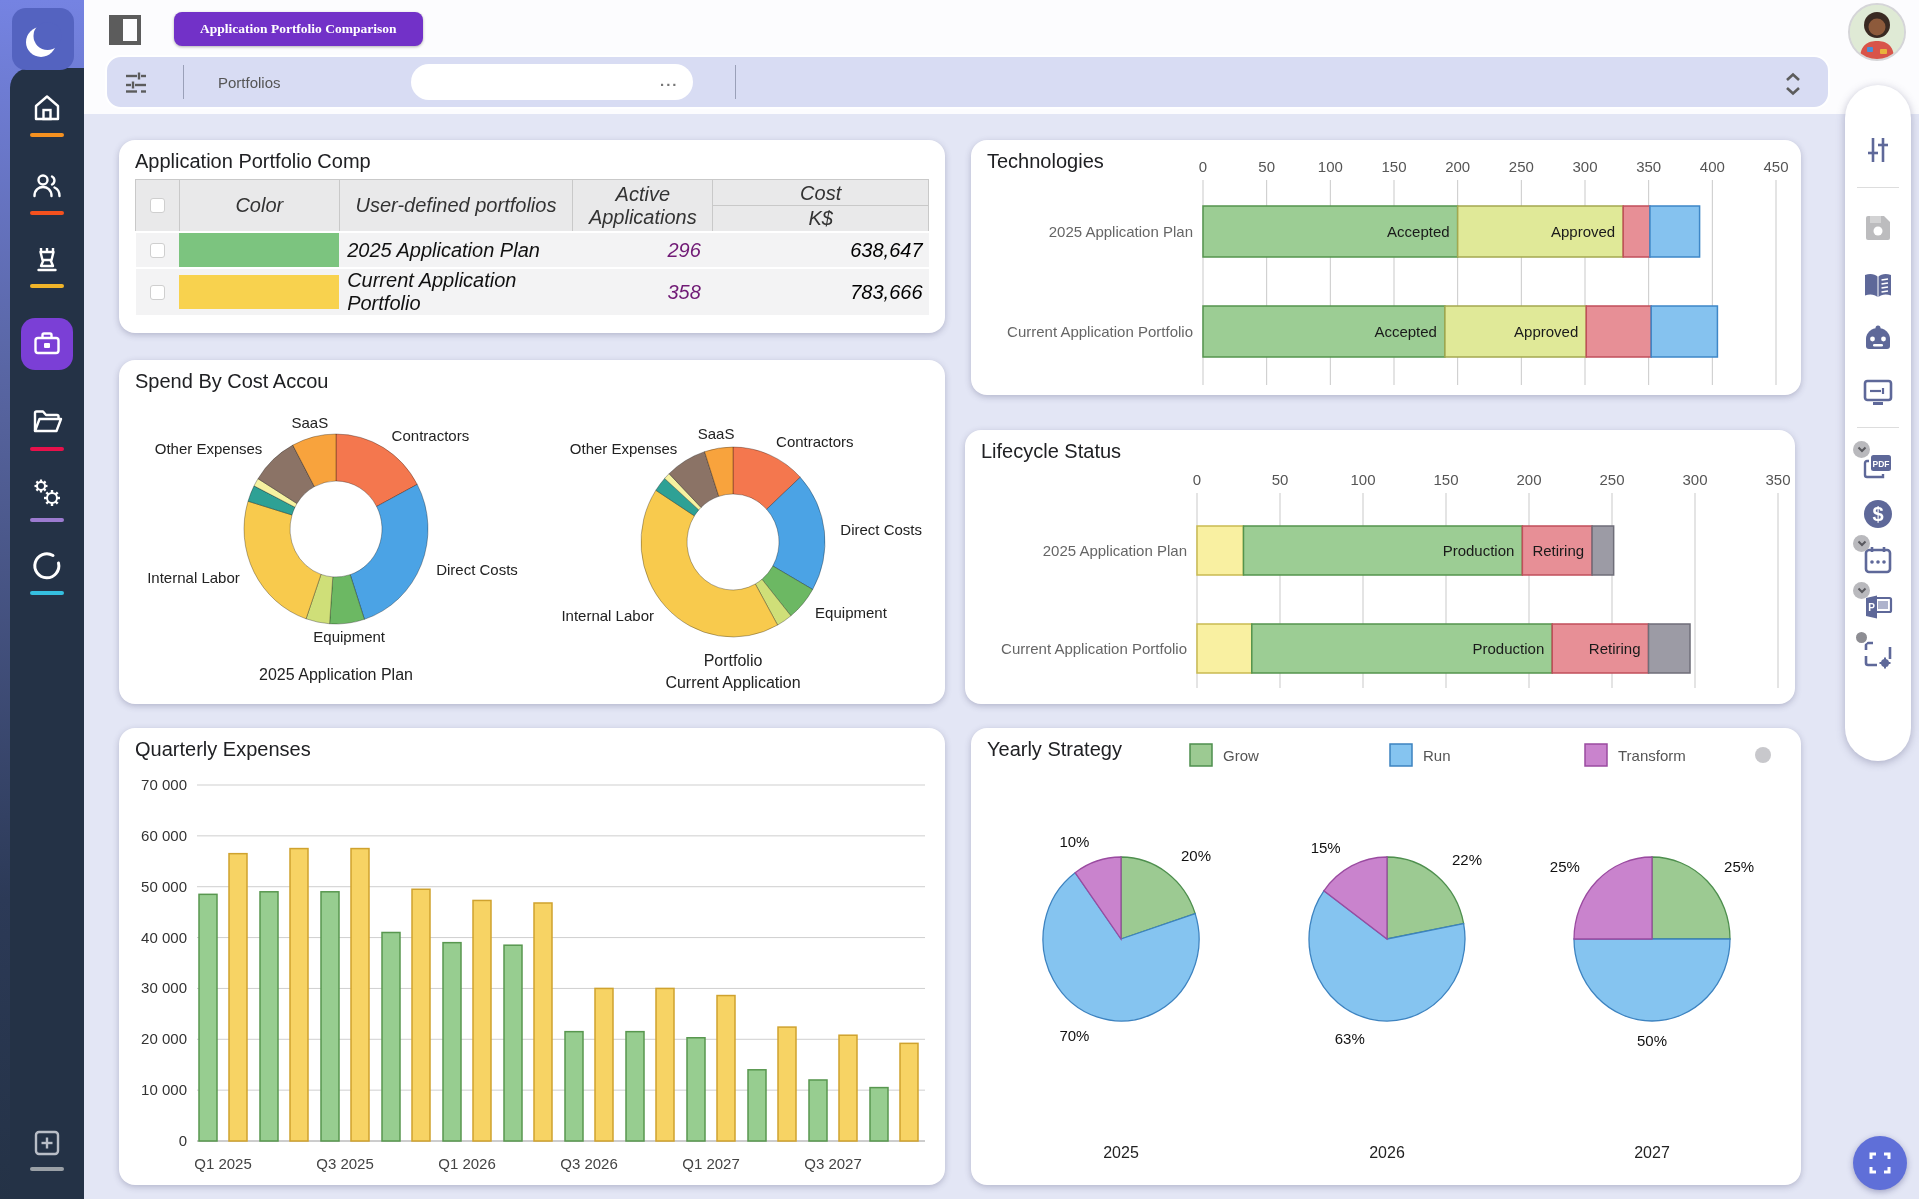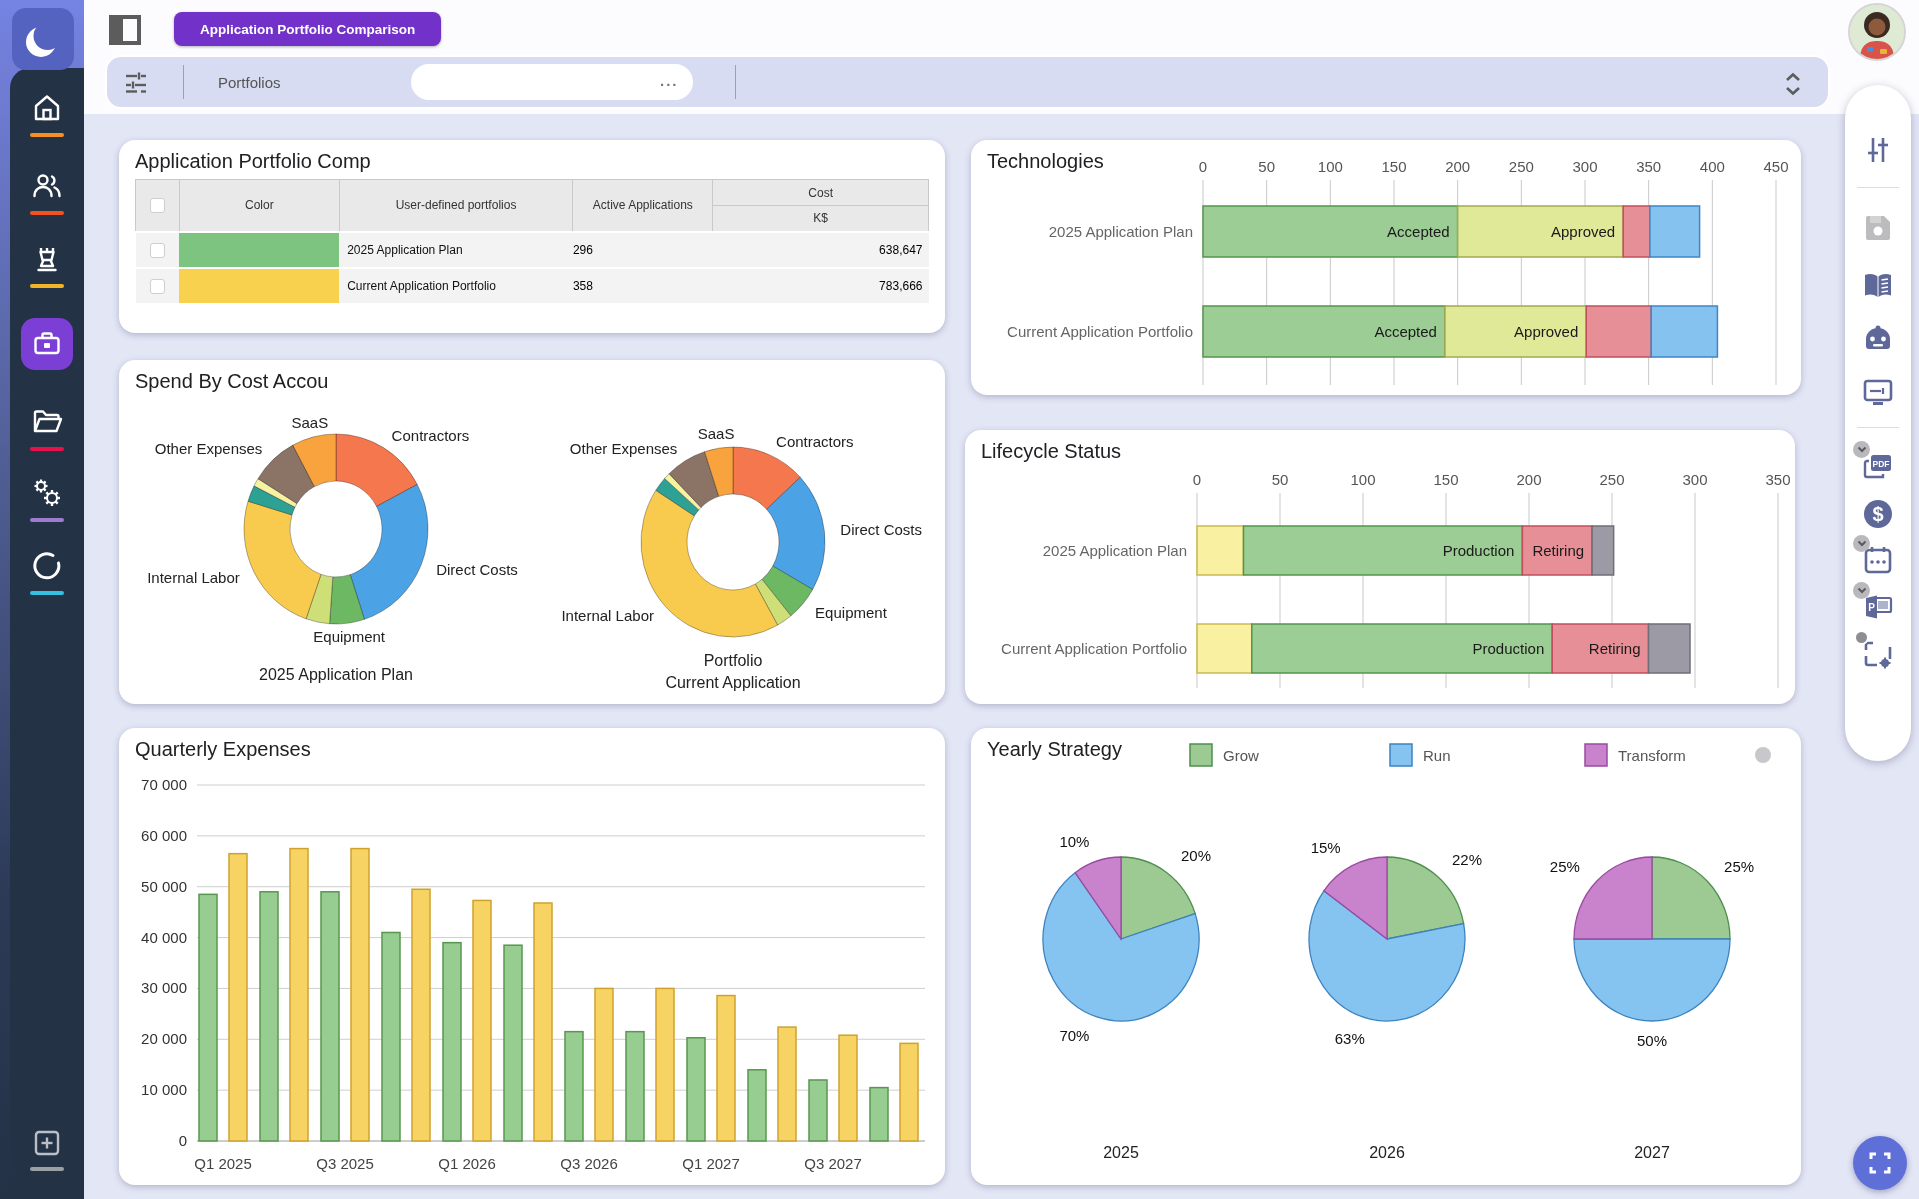--- a/index.html
+++ b/index.html
@@ -19,21 +19,21 @@
   .nav-item { position:absolute; left:10px; width:74px; text-align:center; cursor:pointer; }
   .nav-item svg { display:block; margin:0 auto; }
   .nav-accent { width:34px; height:4px; border-radius:2px; margin:9px auto 0; }
   .nav-tile { position:absolute; left:21px; width:52px; height:52px; border-radius:14px;
               background:#7b3fd6; display:flex; align-items:center; justify-content:center; cursor:pointer; }
 
   
   .panel-toggle { position:absolute; left:107px; top:12px; width:36px; height:36px; cursor:pointer; }
   .dash-btn { position:absolute; left:174px; top:12px; height:34px; padding:0 26px; border:none;
               border-radius:8px; background:#7231c8; color:#fff; font-size:13.5px; font-weight:bold;
-              font-family:Liberation Sans, sans-serif; cursor:pointer; box-shadow:0 1px 3px rgba(0,0,0,.3); }
+              font-family:Liberation Serif, serif; cursor:pointer; box-shadow:0 1px 3px rgba(0,0,0,.3); }
   .avatar { position:absolute; left:1848px; top:3px; width:58px; height:58px; border-radius:50%;
             border:2px solid #d5d5d8; overflow:hidden; background:#dfead5; cursor:pointer; }
 
   
   .filterbar { position:absolute; left:105px; top:55px; width:1725px; height:54px;
                background:#d8dcf3; border:2px solid #fff; border-radius:16px;
                display:flex; align-items:center;gap:20px; }
   .filterbar .fdiv { width:1px; height:34px; background:#9aa0b8; }
   .fb-label { font-size:15px; color:#555; margin:0 14px 0 14px; }
   .fb-input-wrap { position:relative; margin-left:96px; }
@@ -62,33 +62,33 @@
   .seglab{ font-size:15px; fill:#1a1a1a; }
   .ylab  { font-size:15px; fill:#333; }
   .xlab  { font-size:15px; fill:#444; }
   .capt  { font-size:16px; fill:#222; }
   .pct   { font-size:15px; fill:#111; }
   .dlab  { font-size:15px; fill:#222; }
   .leg   { font-size:15px; fill:#555; }
 
   
   .ptable { position:absolute; left:16px; top:39px; width:794px; border-collapse:collapse;
-            font-size:12px; color:#333; }
+            font-size:20px; color:#333;font-style:italic; }
   .ptable th { background:#e9e9ea; font-weight:normal; border:1px solid #c9c9c9; text-align:center;
                vertical-align:middle; line-height:1.15; }
   .ptable thead tr { height:52px; }
   .ptable tbody tr { height:34px; background:#f3f3f4; border-top:2px solid #fff; }
   .ptable .cost-th { padding:0; }
   .cost-top { border-bottom:1px solid #c9c9c9; height:26px; line-height:26px; }
   .cost-bot { height:25px; line-height:25px; }
   .cb { width:15px; height:15px; border:1.5px solid #cfcfcf; border-radius:3px; background:#fff;
         margin:0 auto; cursor:pointer; }
   .swatch { width:100%; height:34px; }
   td.name { padding-left:8px; color:#111; }
-  td.num  { text-align:left; padding-right:12px; color:#000000; }
+  td.num  { text-align:right; padding-right:12px; color:#701a75; }
   td.cost { text-align:right; padding-right:6px; color:#000000; }
 
   
   .rightrail { position:absolute; left:1845px; top:85px; width:66px; height:676px; background:#fff;
                border-radius:33px; box-shadow:0 2px 8px rgba(70,70,110,.35); }
   .rr-item { position:absolute; left:16px; width:34px; height:34px; cursor:pointer; }
   .rr-div { position:absolute; left:12px; width:42px; height:1px; background:#ddd; }
   .rr-badge { position:absolute; left:-8px; top:-8px; width:17px; height:17px; border-radius:50%;
               background:#b9b9bd; display:flex; align-items:center; justify-content:center; }
   .rr-dot { position:absolute; left:-7px; top:-7px; width:15px; height:15px; border-radius:50%;

